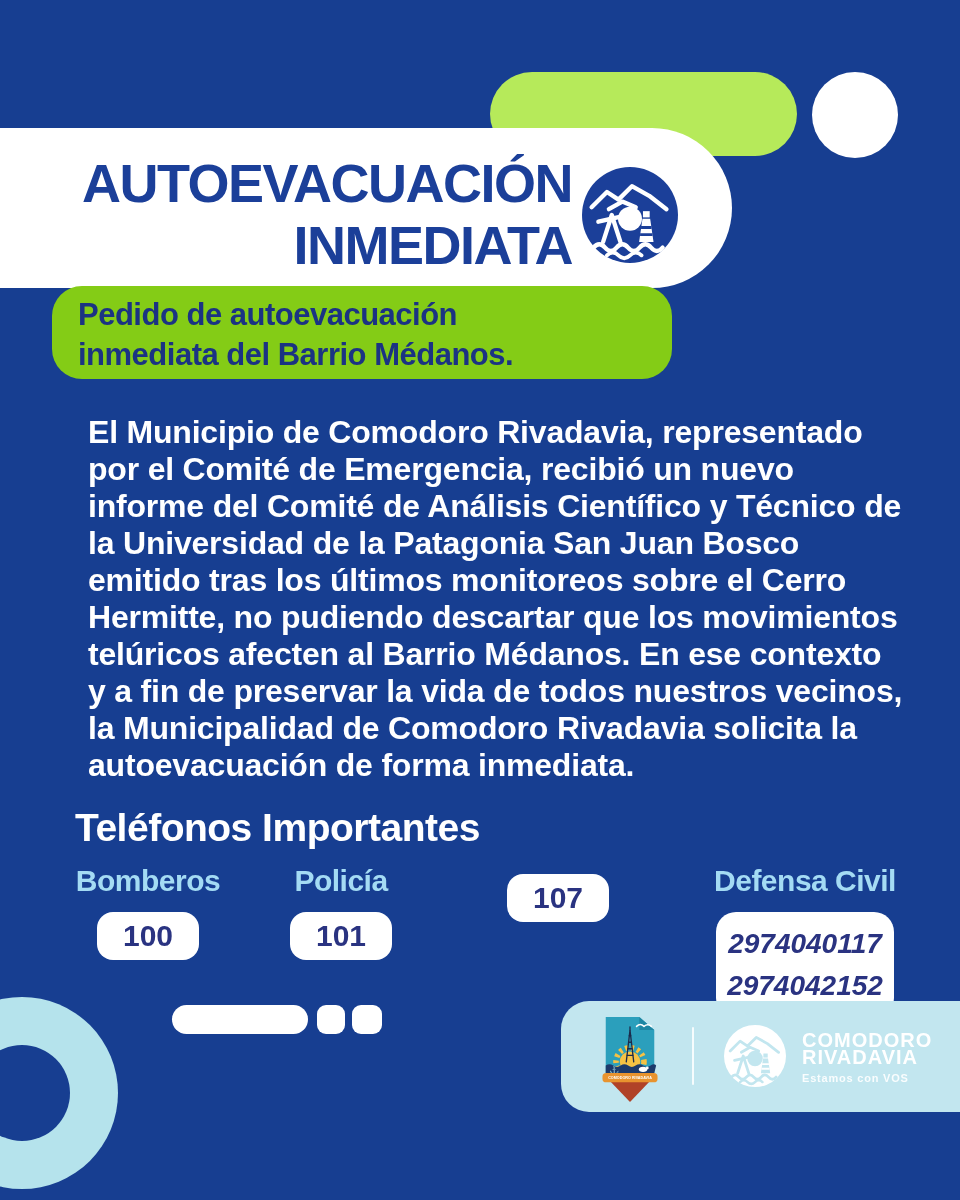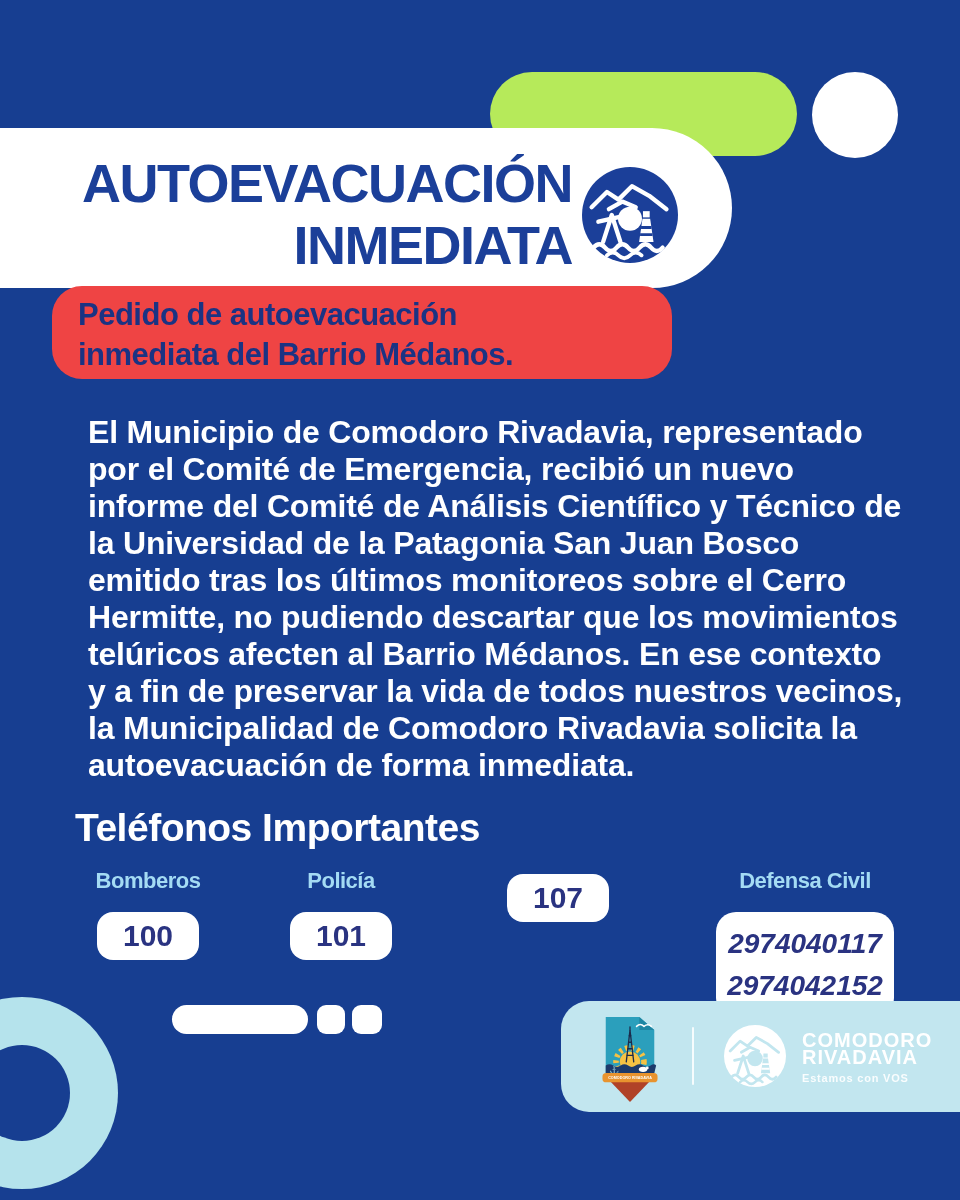--- a/index.html
+++ b/index.html
@@ -26,39 +26,39 @@
   
   .header-card{position:absolute; left:0; top:128px; width:732px; height:160px;
                background:#FFFFFF; border-radius:0 80px 80px 0;}
   .header-title{position:absolute; left:82px; top:152px; color:#1B3F99;
                 font-size:54px; line-height:62px; font-weight:bold;
                 letter-spacing:-1.5px; white-space:pre-line;text-align:right;}
   .header-logo{position:absolute; left:582px; top:167px; width:96px; height:96px;}
 
   
   .sub-card{position:absolute; left:52px; top:286px; width:620px; height:93px;
-            background:#ef4444; border-radius:30px;}
+            background:#84cc16; border-radius:30px;}
   .sub-text{position:absolute; left:26px; top:9px; color:#1B3383;
             font-size:31px; line-height:40px; font-weight:bold;
             letter-spacing:-0.5px; white-space:pre-line;}
 
   
   .body-text{position:absolute; left:88px; top:414px; width:850px; color:#FFFFFF;
              font-size:32px; line-height:37px; font-weight:bold;
              letter-spacing:-0.2px; white-space:pre-line;}
 
   
   .phones-heading{position:absolute; left:75px; top:806px; color:#FFFFFF;
                   font-size:39px; font-weight:bold; letter-spacing:-0.5px;}
   .phone-col{position:absolute; top:862px; text-align:center;}
   .col-1{left:60px;  width:176px;}
   .col-2{left:252px; width:178px;}
   .col-3{left:466px; width:184px;}
   .col-4{left:700px; width:210px;}
-  .phone-label{color:#A4DBF4; font-size:22px; font-weight:bold;
+  .phone-label{color:#A4DBF4; font-size:30px; font-weight:bold;
                letter-spacing:-0.5px; line-height:38px;}
   .phone-pill{display:inline-block; margin-top:12px; width:102px; padding:7px 0;
               background:#FFFFFF; border-radius:16px; color:#2A3381;
               font-size:30px; font-weight:bold;}
   .phone-pill-big{display:inline-block; margin-top:12px; width:178px;
                   padding:11px 0; background:#FFFFFF; border-radius:20px;
                   color:#2A3381; font-size:28px; font-weight:bold;
                   line-height:42px;font-style:italic;}
   .phone-pill-big span{display:block;}
 

